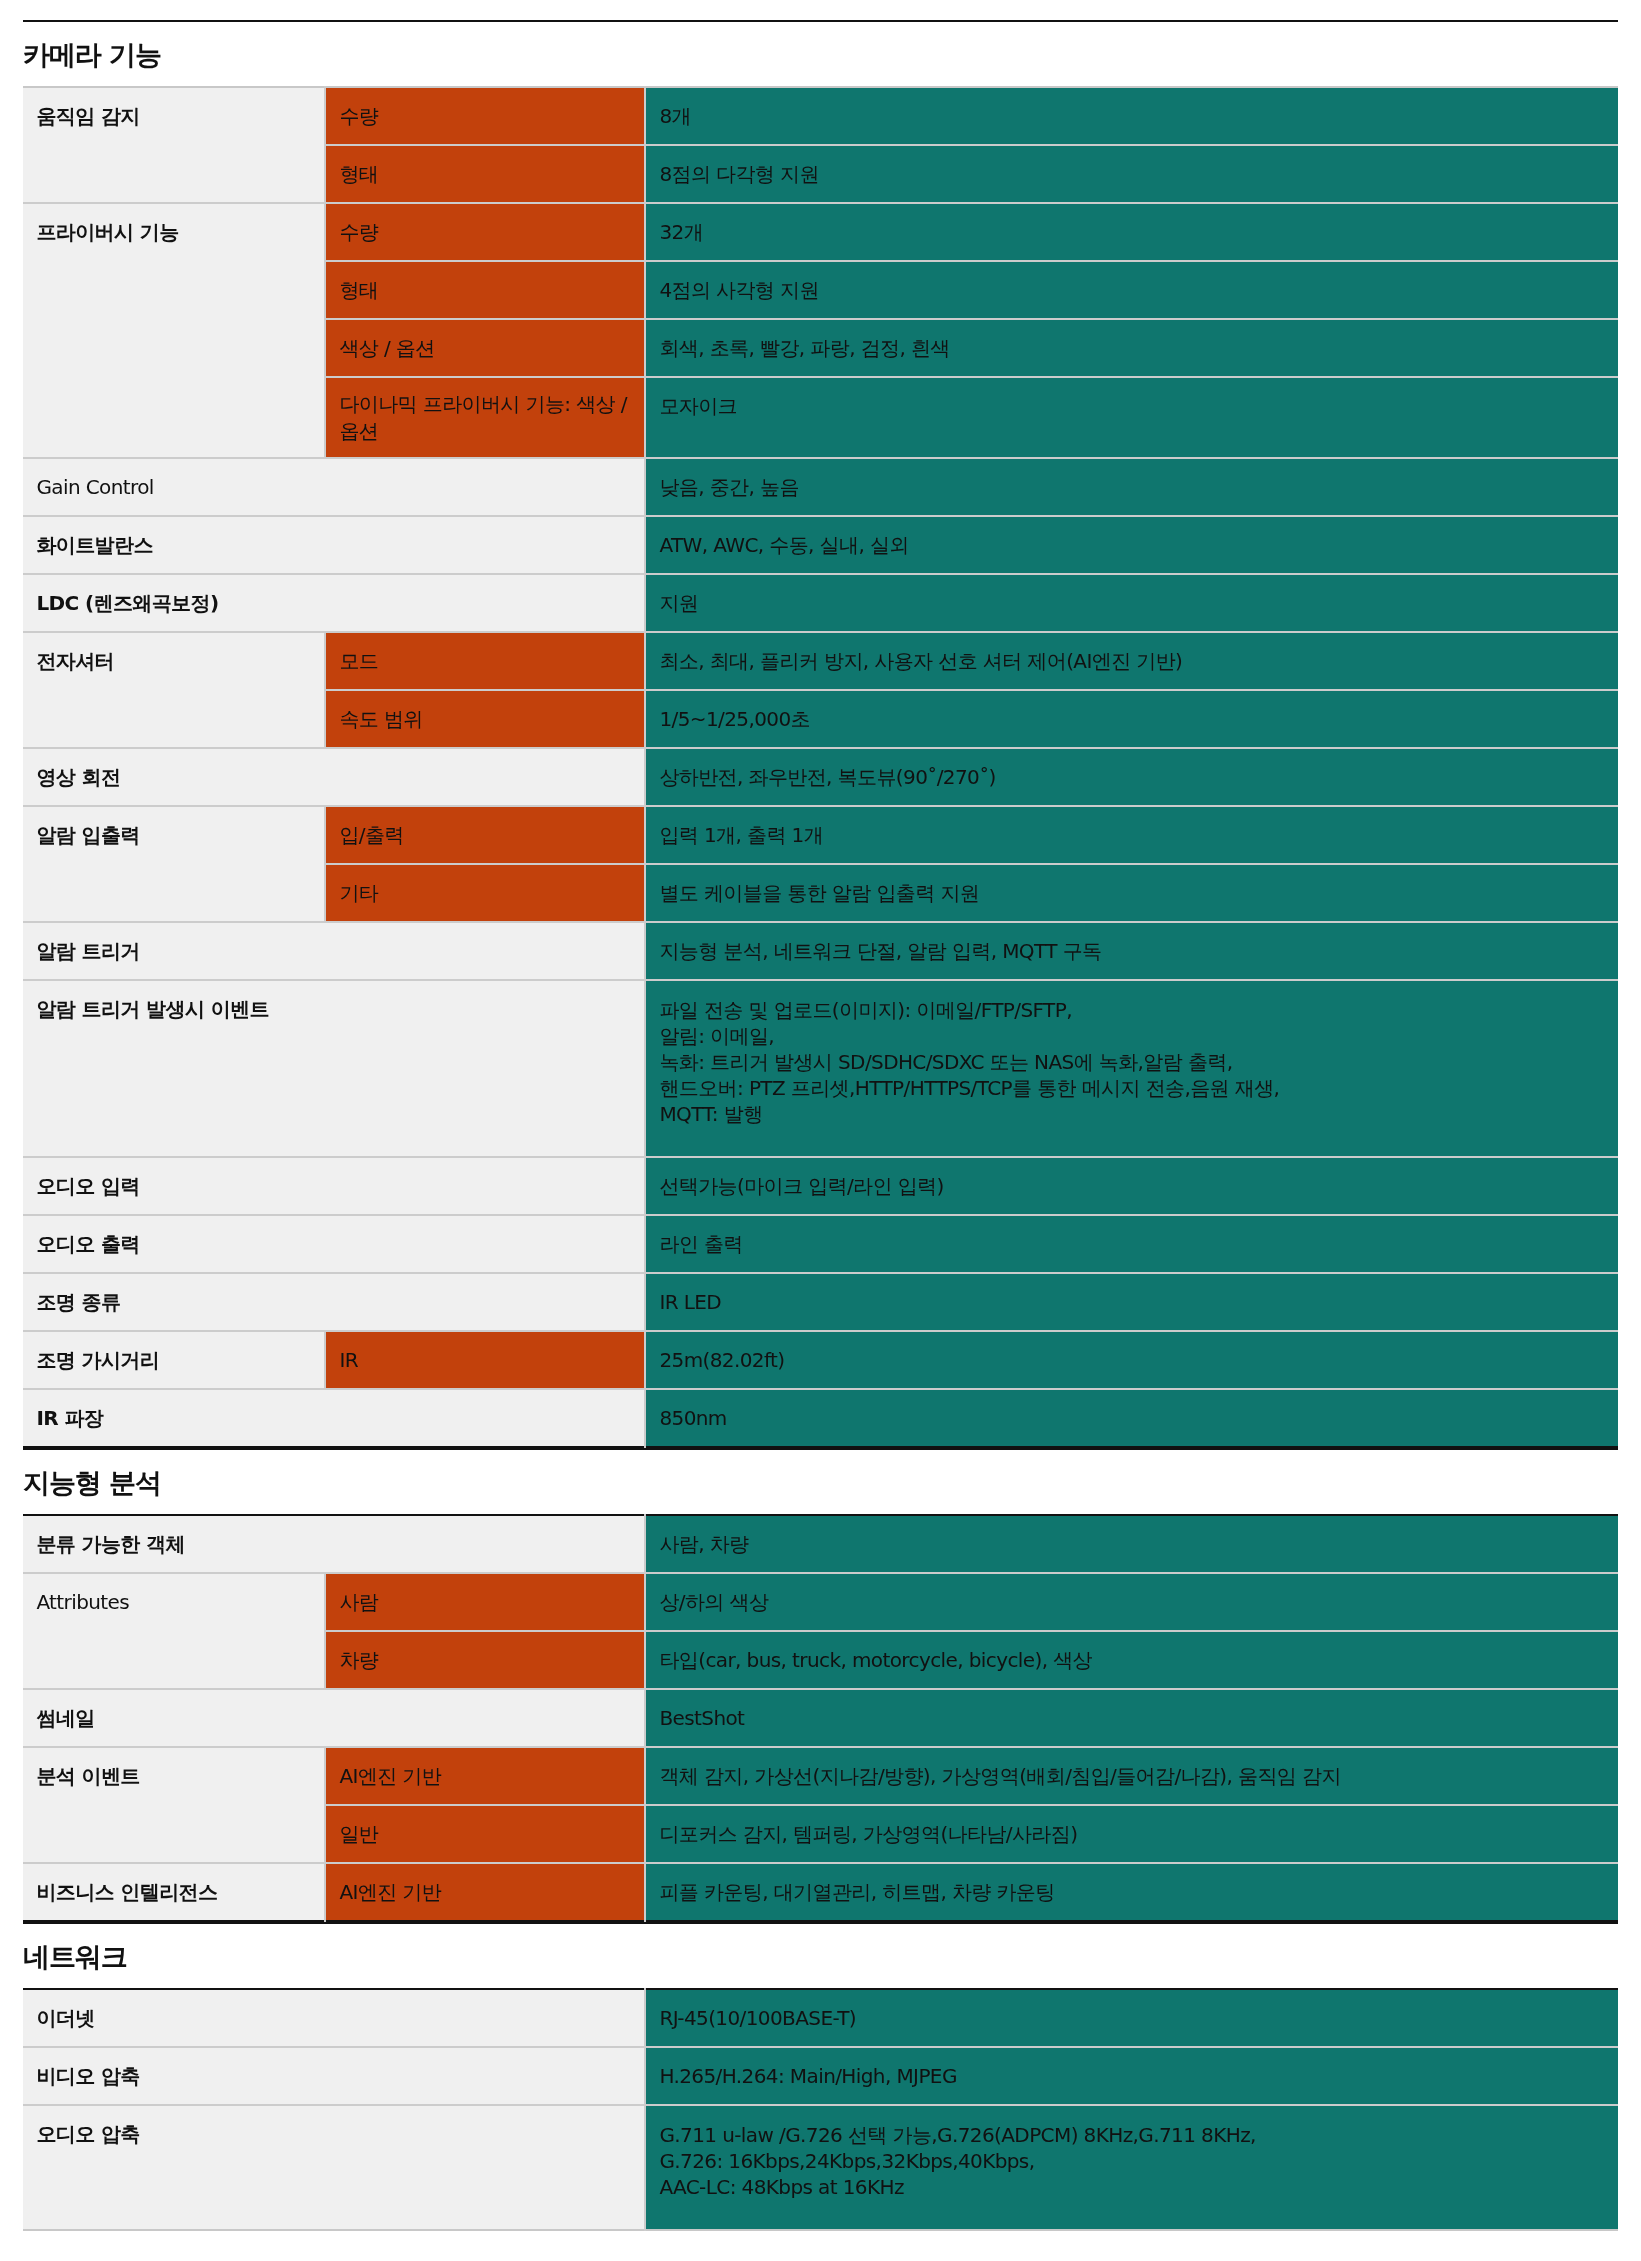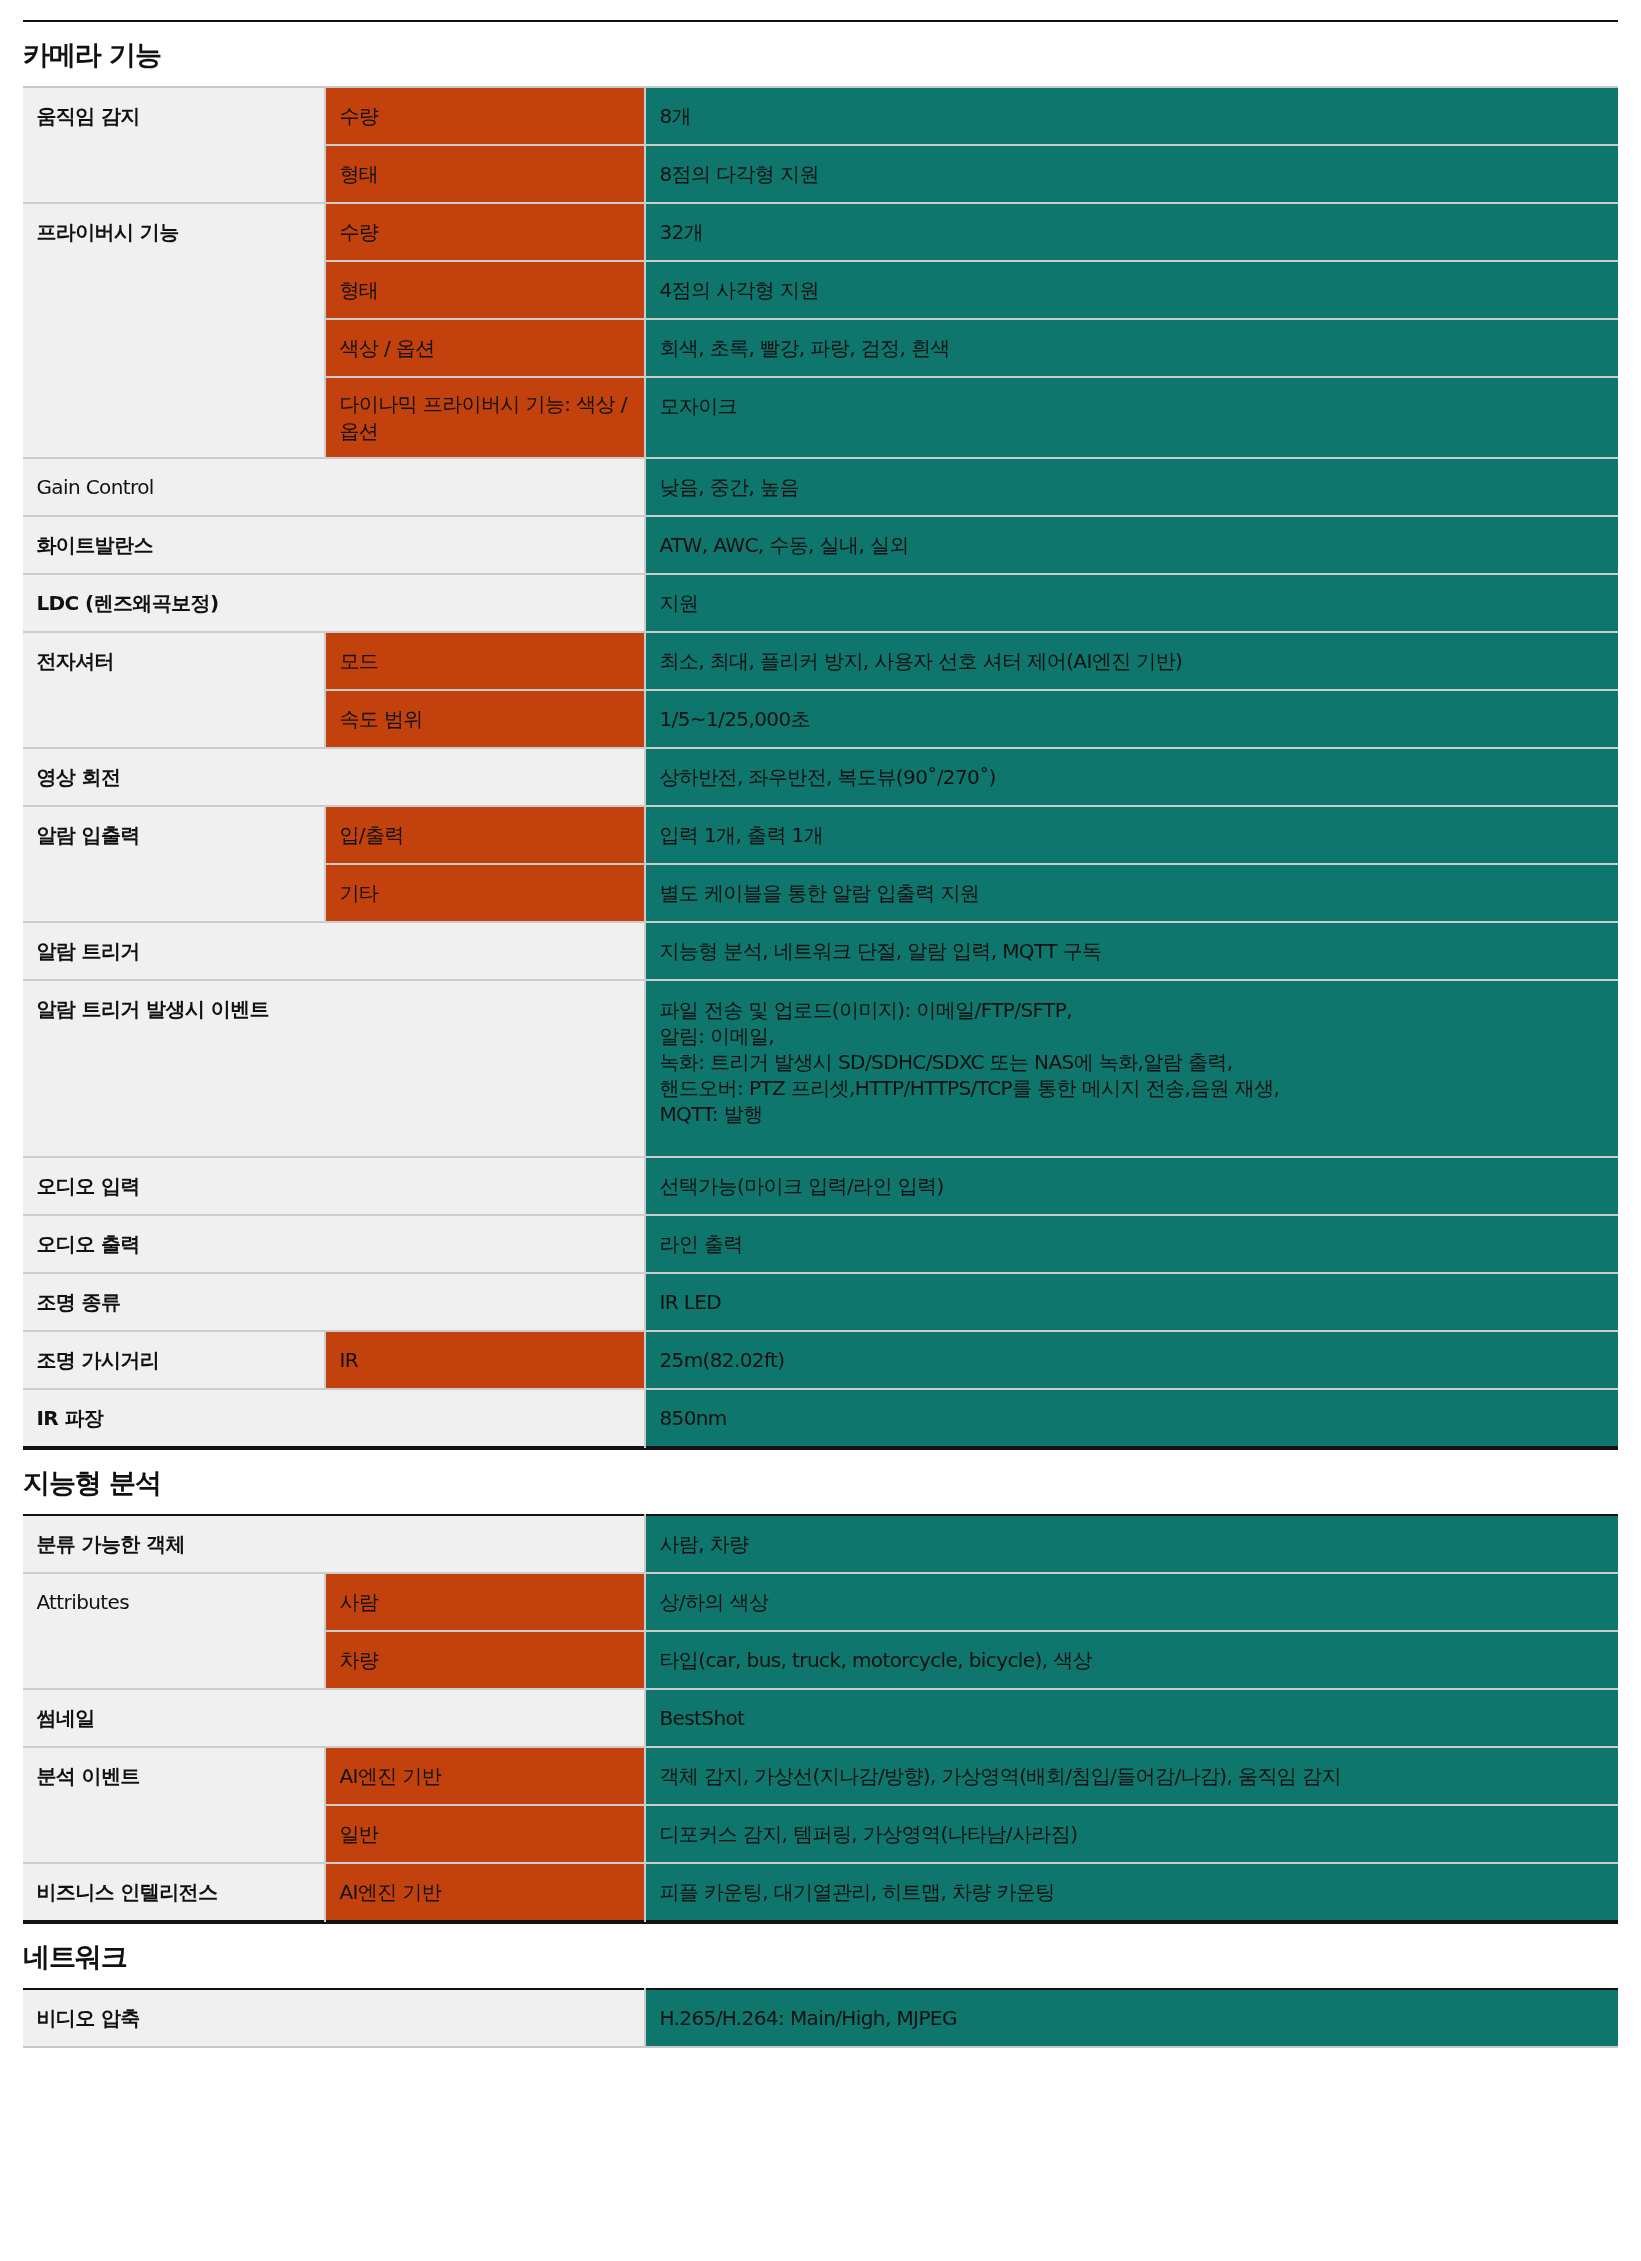--- a/index.html
+++ b/index.html
@@ -243,21 +243,35 @@
     </table>
     <h2 class="section-title">네트워크</h2>
     <table class="spec dark last-gray">
       <colgroup>
         <col class="c1">
         <col class="c2">
         <col class="c3">
       </colgroup>
       <tbody>
         <tr>
+          <td class="lbl" colspan="2">이더넷</td>
+          <td class="val">
+            <span class="line">RJ-45(10/100BASE-T)</span>
+          </td>
+        </tr>
+        <tr>
           <td class="lbl" colspan="2">비디오 압축</td>
           <td class="val">
             <span class="line">H.265/H.264: Main/High, MJPEG</span>
+          </td>
+        </tr>
+        <tr>
+          <td class="lbl" colspan="2">오디오 압축</td>
+          <td class="val multi">
+            <span class="line">G.711 u-law /G.726 선택 가능,G.726(ADPCM) 8KHz,G.711 8KHz,</span>
+            <span class="line">G.726: 16Kbps,24Kbps,32Kbps,40Kbps,</span>
+            <span class="line">AAC-LC: 48Kbps at 16KHz</span>
           </td>
         </tr>
       </tbody>
     </table>
   </div>
 
 
 </body></html>

